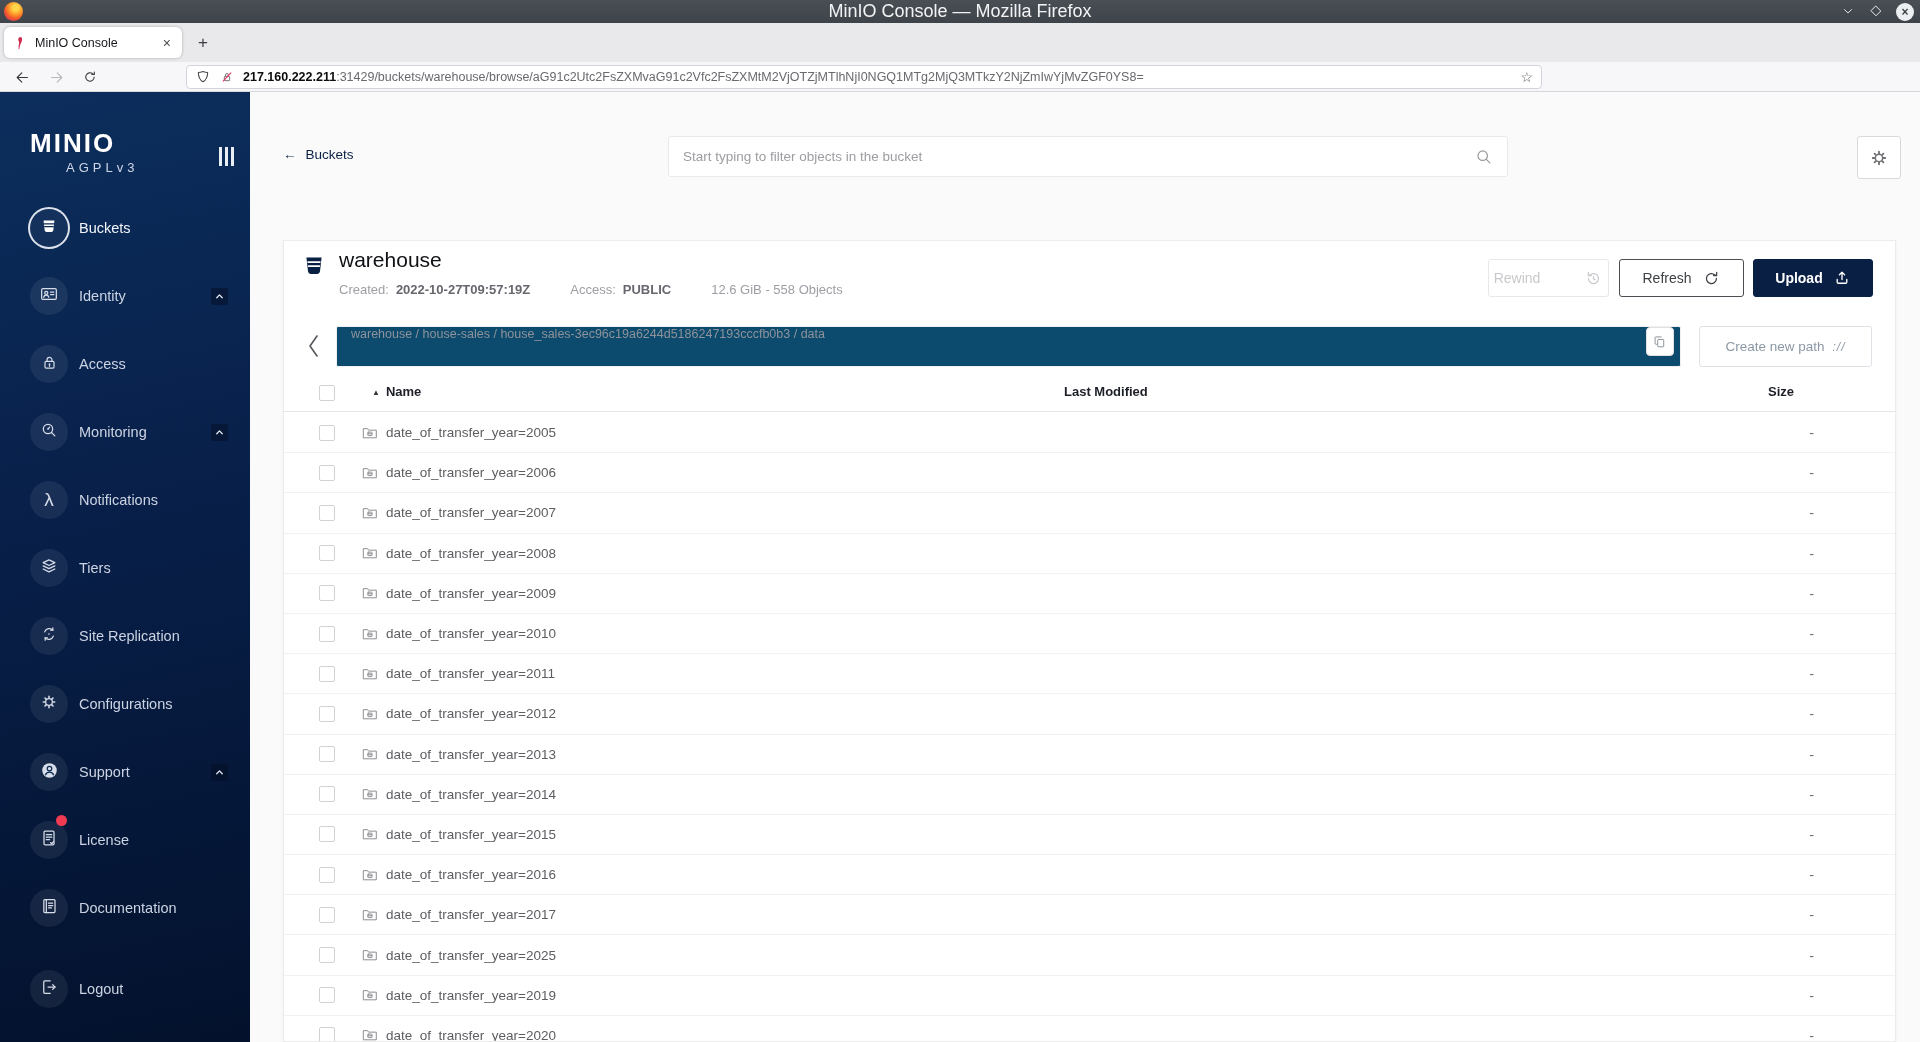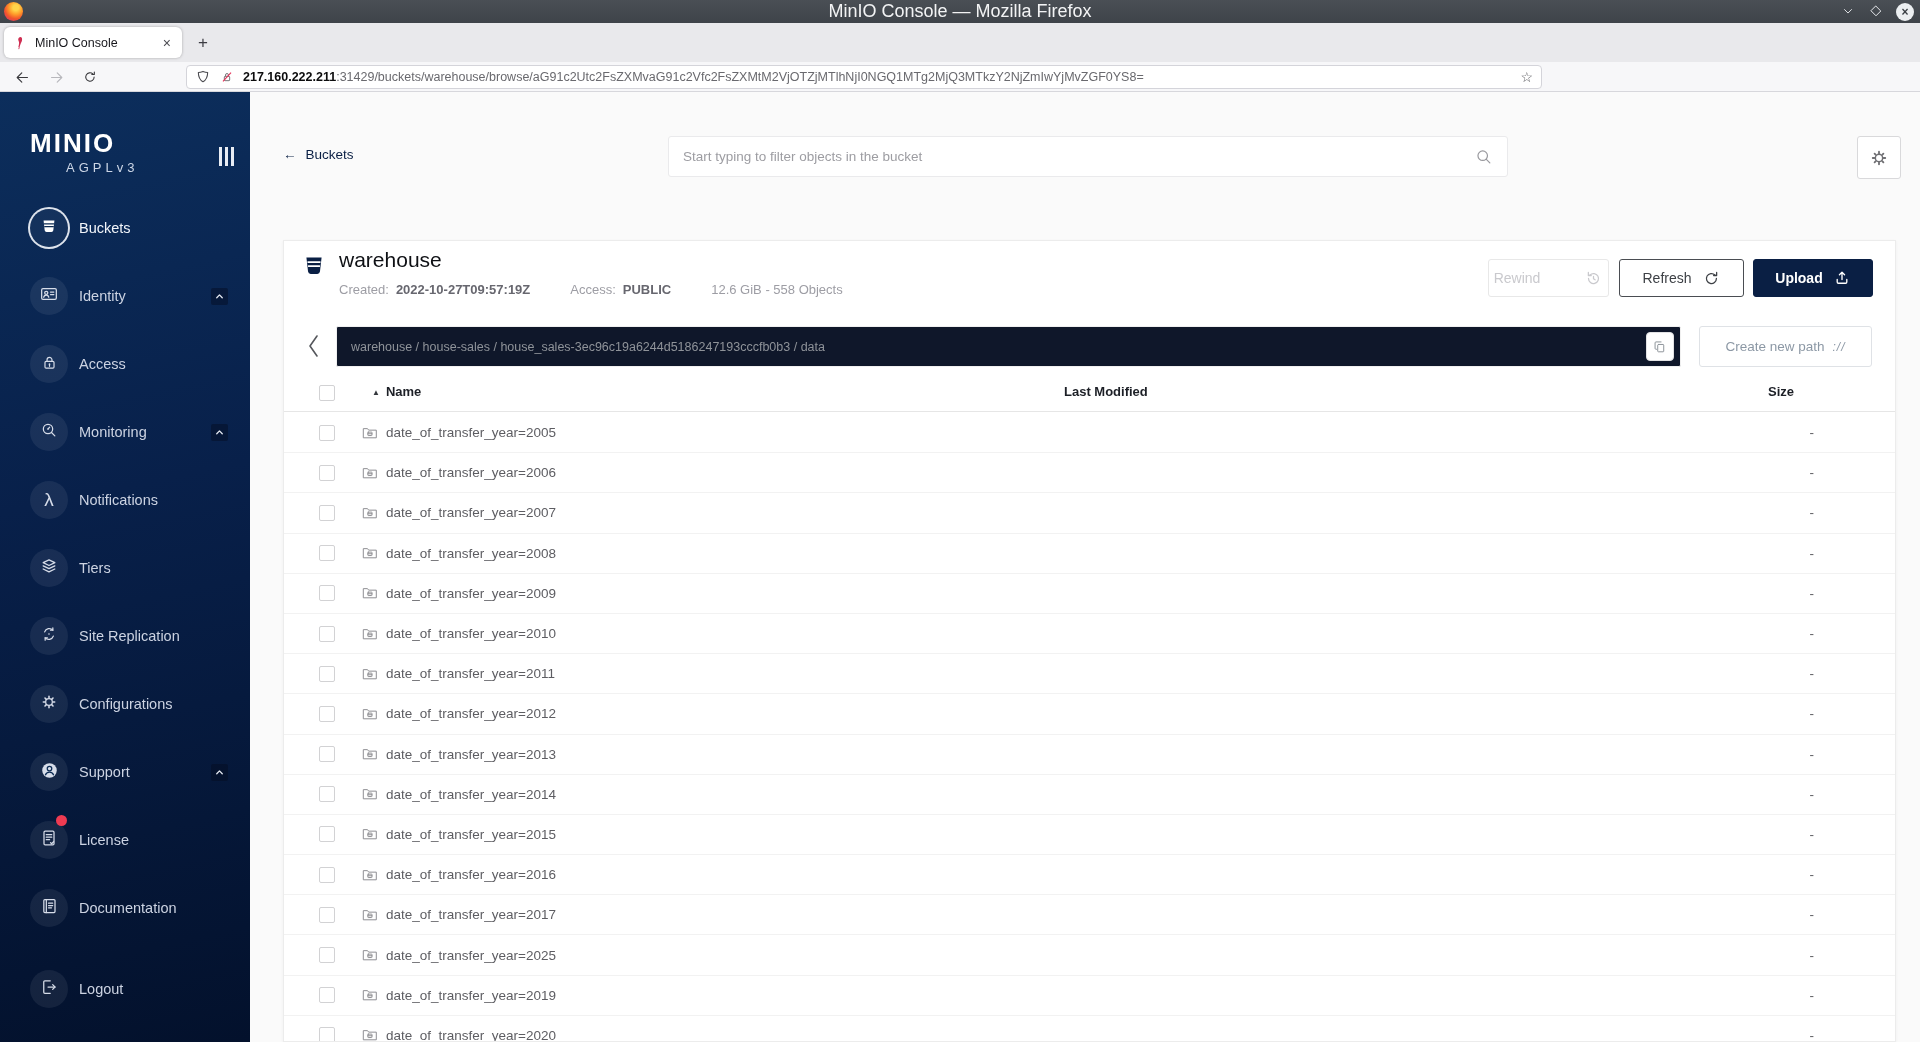--- a/index.html
+++ b/index.html
@@ -72,22 +72,22 @@
   .b-meta { position:absolute; left:55px; top:41px; font-size:13px; color:#9d9da4; display:flex; gap:7px; align-items:flex-end; }
   .b-meta b { color:#67676f; font-weight:700; }
   .gap26 { display:inline-block; width:26px; }
   .btn { position:absolute; top:18px; height:38px; border-radius:3px; font-size:14px; display:flex;
     align-items:center; justify-content:center; gap:10px; background:#fff; }
   .btn-rewind { left:1204px; width:121px; border:1px solid #e8e8e8; color:#c9c9cd;gap:44px; }
   .btn-refresh { left:1335px; width:125px; border:1px solid #4a4d52; color:#3d4045; }
   .btn-upload { left:1469px; width:120px; border:1px solid #0a1f44; background:#0a1f44; color:#fff; font-weight:700; }
 
   .crumb-back { position:absolute; left:20px; top:91px; color:#55575c; }
-  .crumb-bar { position:absolute; left:52px; top:85px; width:1345px; height:41px; background:#0f172a;
-    border:1px solid #f0f0f0; border-radius:2px; display:flex; align-items:center; padding:0 6px 0 14px; }
+  .crumb-bar { position:absolute; left:52px; top:85px; width:1345px; height:41px; background:#0c4a6e;
+    border:1px solid #f0f0f0; border-radius:2px; display:flex; padding:0 6px 0 14px; }
   .crumb-text { flex:1; font-size:12.5px; color:#8f9399; white-space:nowrap; overflow:hidden; }
   .copybtn { width:28px; height:29px; border:1px solid #e2e2e4; border-radius:4px; background:#fff;
     display:flex; align-items:center; justify-content:center; color:#8f959b; }
   .newpath { position:absolute; left:1415px; top:85px; width:173px; height:41px; background:#fff;
     border:1px solid #dfe2e6; border-radius:3px; display:flex; align-items:center; justify-content:center; gap:8px;
     color:#8c98a5; font-size:13.5px; }
   .newpath .glyph { font-size:12px; font-style:italic; letter-spacing:1px; }
 
   .thead { position:absolute; left:0; top:135px; width:1613px; height:36px; border-bottom:1px solid #e6e6e6; }
   .th { position:absolute; top:8px; font-size:13px; font-weight:700; color:#1c1f26; }

